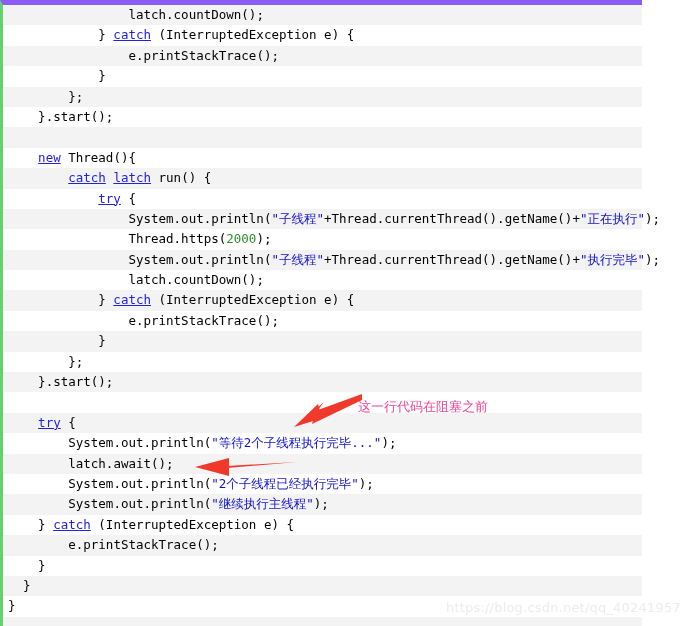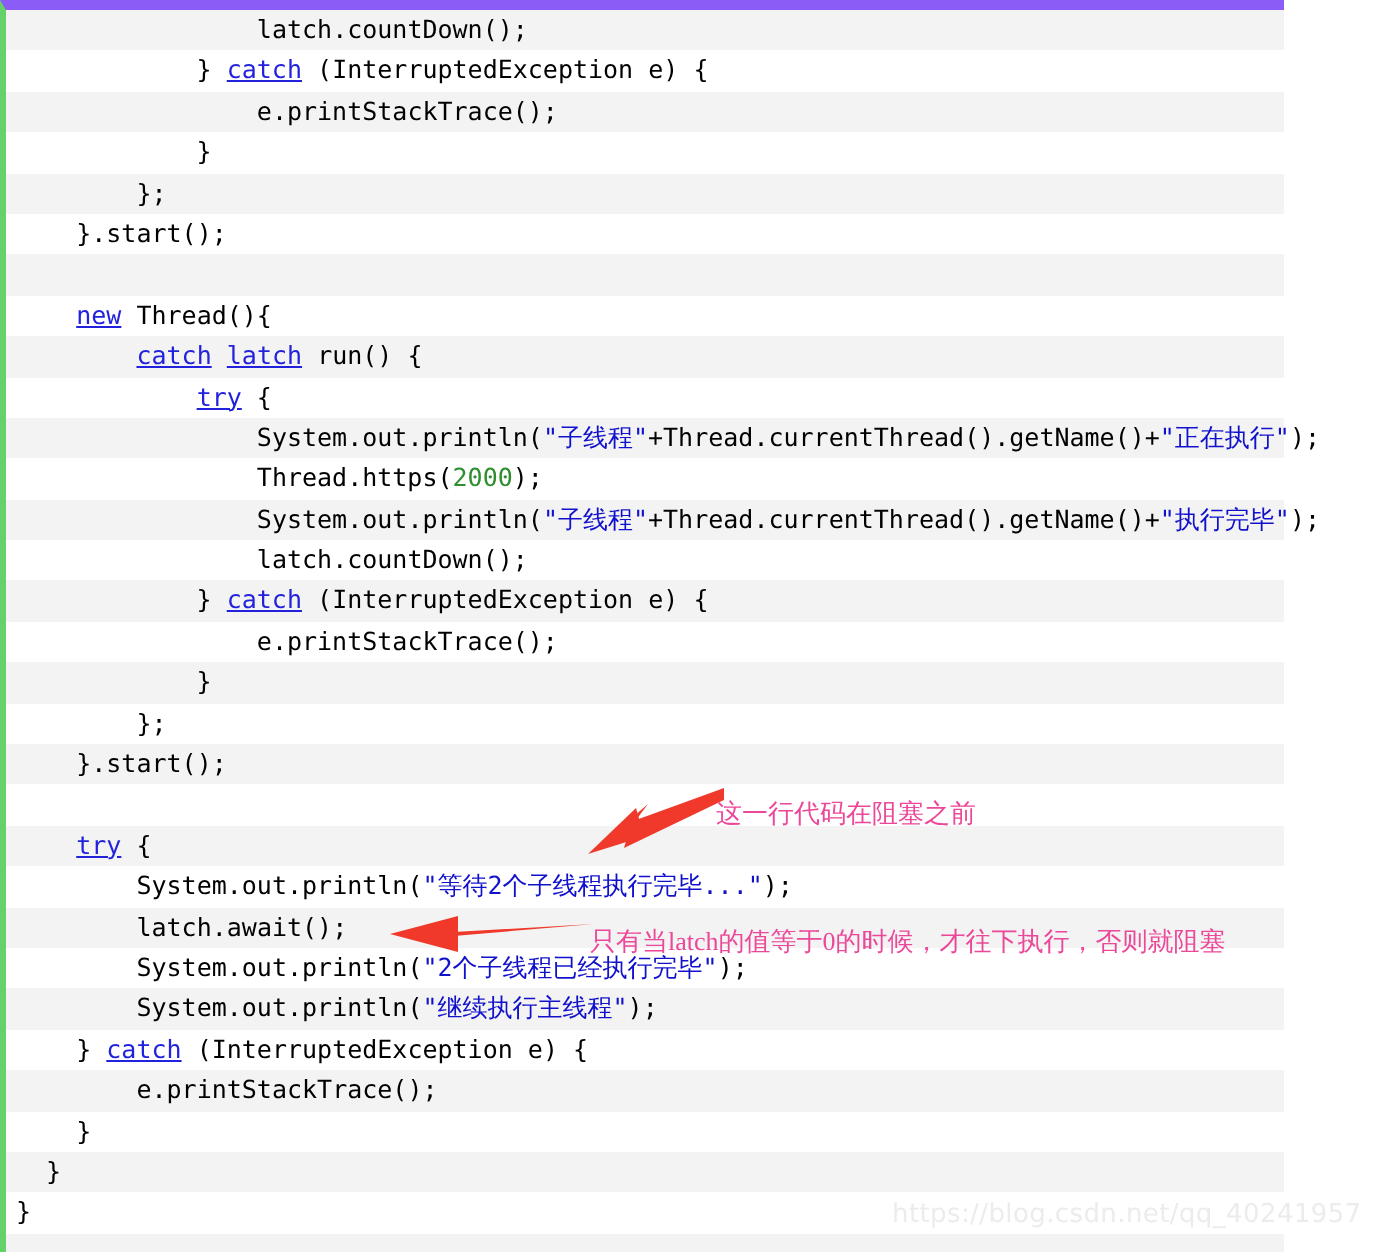--- a/index.html
+++ b/index.html
@@ -130,17 +130,16 @@
     <polygon points="2,35 26,12 30,26 18,30" fill="#f0392b"></polygon>
   </svg>
 
   <svg class="arrow-svg arrow-2" width="106" height="22" viewBox="0 0 106 22">
     <polygon points="104,6 34,10 34,4 6,11 34,18 34,12" fill="#f0392b"></polygon>
     <polygon points="2,11 36,2 36,20" fill="#f0392b"></polygon>
   </svg>
 
   <div class="anno anno-1">这一行代码在阻塞之前</div>
 
-  <div class="anno anno-2">只有当latch的值等于0的时候，才往下执行，否则就阻塞</div>
 
   <div class="watermark">https://blog.csdn.net/qq_40241957</div>
 
 </div>
 
 </body></html>

